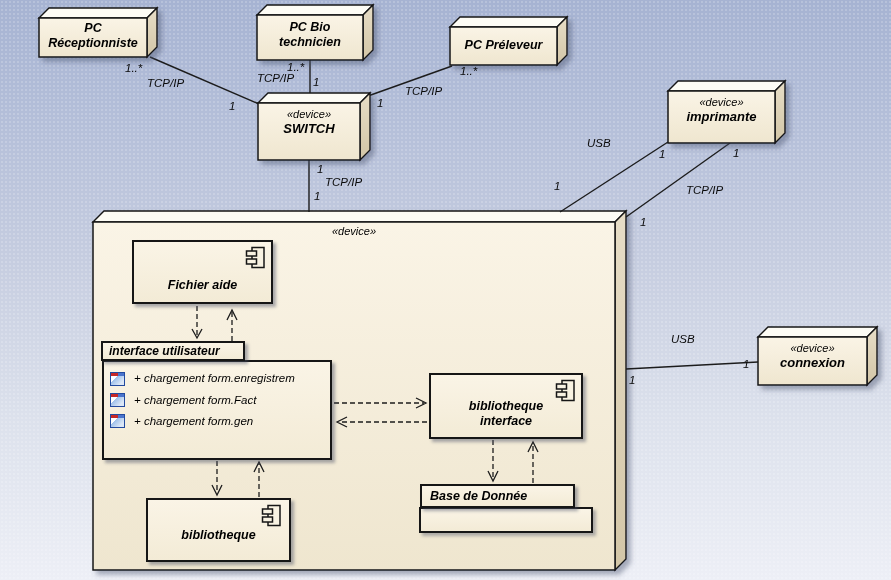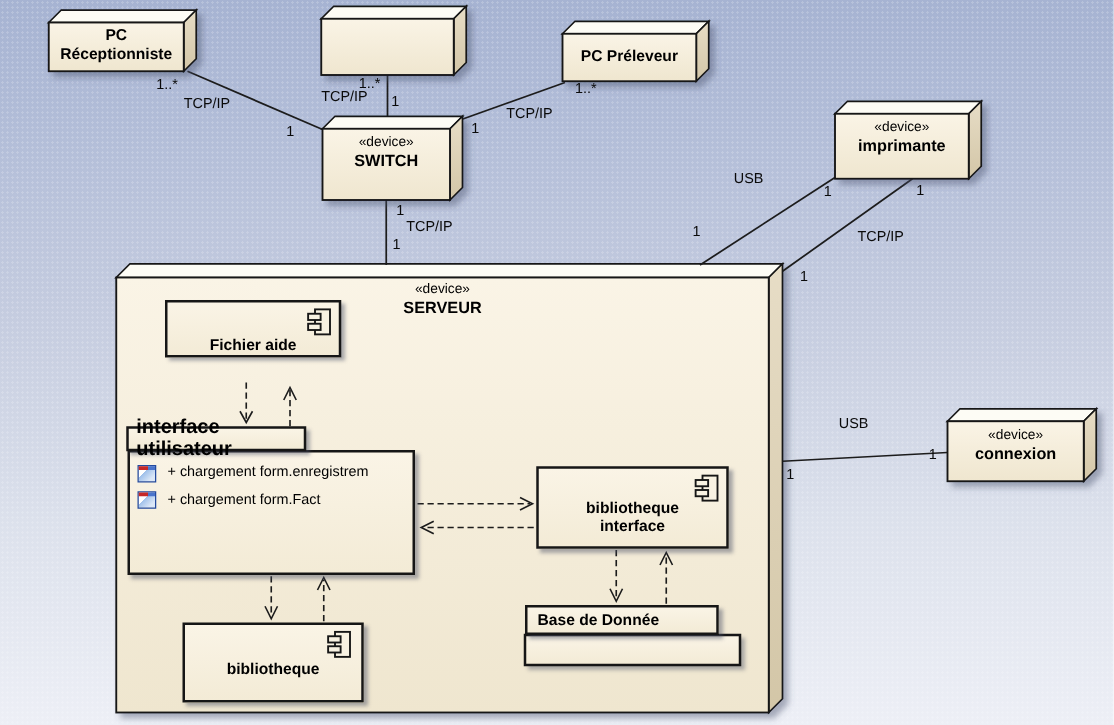--- a/index.html
+++ b/index.html
@@ -3,20 +3,21 @@
 <meta charset="utf-8">
 <style>
   html,body{margin:0;padding:0;}
   body{font-family:"Liberation Sans",sans-serif;}
   #stage{
     position:relative;width:891px;height:580px;overflow:hidden;
     background:
       radial-gradient(rgba(255,255,255,0.18) 1px, transparent 1px),
       linear-gradient(180deg,#a6b3d2 0%,#b2bdd8 18%,#c6cde0 45%,#dce1ec 72%,#edeff6 100%);
     background-size:4px 4px,100% 100%;
+    font-style:italic;
   }
   #shapes{position:absolute;left:0;top:0;}
   .face-front{fill:url(#gradFront);stroke:#161616;stroke-width:1.5;}
   .face-top{fill:#fdfcf5;stroke:#161616;stroke-width:1.4;}
   .face-side{fill:url(#gradSide);stroke:#161616;stroke-width:1.4;}
   .net-line{stroke:#1c1c1c;stroke-width:1.4;fill:none;}
   .dep-line{stroke:#1c1c1c;stroke-width:1.3;fill:none;stroke-dasharray:5,3;}
   .dep-head{stroke:#1c1c1c;stroke-width:1.3;fill:none;}
 
   .node-label{position:absolute;text-align:center;color:#000;pointer-events:none;}
@@ -132,41 +133,44 @@
       <polyline class="dep-head" points="212,485 217,495 222,485"></polyline>
       <line class="dep-line" x1="259" y1="497" x2="259" y2="464"></line>
       <polyline class="dep-head" points="254,472 259,462 264,472"></polyline>
     </g>
   </svg>
 
   <div class="node-label" style="left:39px;top:21px;width:108px;">
     <div class="node-name">PC</div>
     <div class="node-name">Réceptionniste</div>
   </div>
+  <div class="node-label" style="left:257px;top:20px;width:106px;">
+    <div class="node-name">PC Bio</div>
+    <div class="node-name">technicien</div>
+  </div>
   <div class="node-label" style="left:450px;top:38px;width:107px;">
     <div class="node-name">PC Préleveur</div>
   </div>
   <div class="node-label" style="left:258px;top:108px;width:102px;">
     <div class="stereo">«device»</div>
     <div class="node-name-lg">SWITCH</div>
   </div>
   <div class="node-label" style="left:668px;top:96px;width:107px;">
     <div class="stereo">«device»</div>
     <div class="node-name-lg">imprimante</div>
   </div>
   <div class="node-label" style="left:758px;top:342px;width:109px;">
     <div class="stereo">«device»</div>
     <div class="node-name-lg">connexion</div>
   </div>
   <div class="node-label" style="left:93px;top:225px;width:522px;">
     <div class="stereo">«device»</div>
-    <div class="node-name-lg">SERVEUR</div>
-  </div>
-
-  <div class="comp comp-center" style="left:132px;top:240px;width:141px;height:46px;padding-top:26px;">
+  </div>
+
+  <div class="comp comp-center" style="left:132px;top:240px;width:141px;height:64px;padding-top:26px;">
     <span class="comp-title">Fichier aide</span>
     <span class="comp-icon" style="right:5px;top:4px;">
       <svg width="21" height="23" viewBox="0 0 21 23">
         <rect x="7" y="1.5" width="12" height="20" fill="#f8f2e2" stroke="#161616" stroke-width="1.5"></rect>
         <rect x="1.5" y="5" width="10" height="5" fill="#f8f2e2" stroke="#161616" stroke-width="1.5"></rect>
         <rect x="1.5" y="13" width="10" height="5" fill="#f8f2e2" stroke="#161616" stroke-width="1.5"></rect>
       </svg>
     </span>
   </div>
 
@@ -194,31 +198,35 @@
     <span class="comp-icon" style="right:7px;top:4px;">
       <svg width="21" height="23" viewBox="0 0 21 23">
         <rect x="7" y="1.5" width="12" height="20" fill="#f8f2e2" stroke="#161616" stroke-width="1.5"></rect>
         <rect x="1.5" y="5" width="10" height="5" fill="#f8f2e2" stroke="#161616" stroke-width="1.5"></rect>
         <rect x="1.5" y="13" width="10" height="5" fill="#f8f2e2" stroke="#161616" stroke-width="1.5"></rect>
       </svg>
     </span>
   </div>
 
   <div class="comp" style="left:101px;top:341px;width:144px;height:20px;display:flex;align-items:center;padding-left:6px;z-index:2;">
-    <span style="font-weight:bold;font-size:16px;">interface utilisateur</span>
+    <span style="font-weight:bold;font-size:12px;">interface utilisateur</span>
   </div>
   <div class="comp" style="left:102px;top:360px;width:230px;height:100px;padding-top:6px;">
     <div class="iu-row">
       <span class="win-icon"></span>
       <span class="iu-text">+ chargement form.enregistrem</span>
     </div>
     <div class="iu-row">
       <span class="win-icon"></span>
       <span class="iu-text">+ chargement form.Fact</span>
     </div>
+    <div class="iu-row">
+      <span class="win-icon"></span>
+      <span class="iu-text">+ chargement form.gen</span>
+    </div>
   </div>
 
   <div class="lbl" style="left:125px;top:62px;">1..*</div>
   <div class="lbl" style="left:147px;top:77px;">TCP/IP</div>
   <div class="lbl" style="left:229px;top:100px;">1</div>
 
   <div class="lbl" style="left:287px;top:61px;">1..*</div>
   <div class="lbl" style="left:257px;top:72px;">TCP/IP</div>
   <div class="lbl" style="left:313px;top:76px;">1</div>
 

